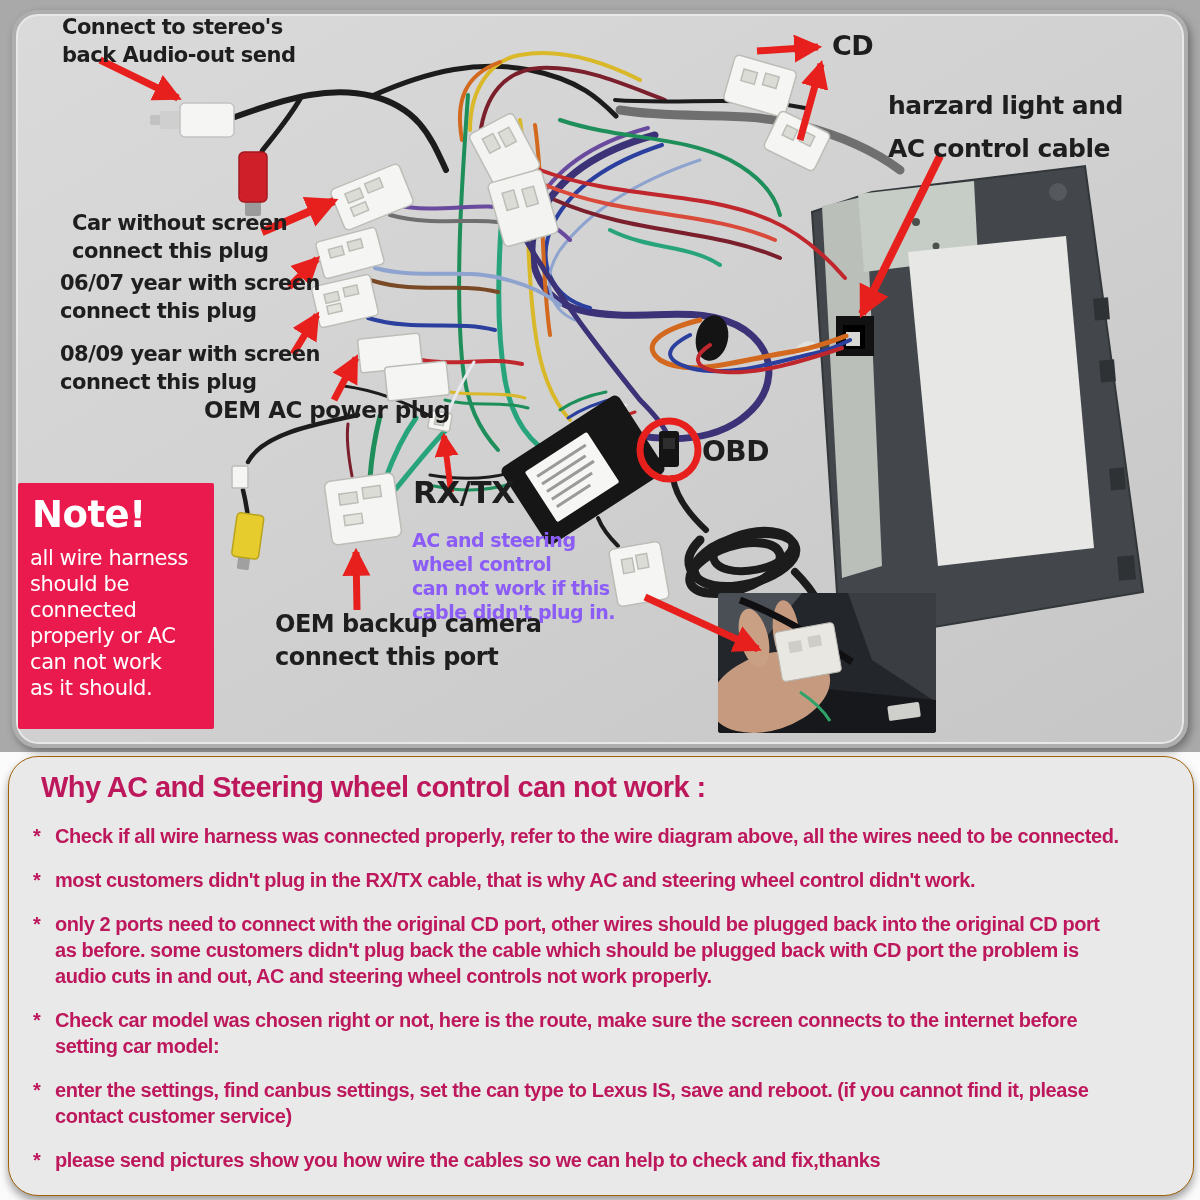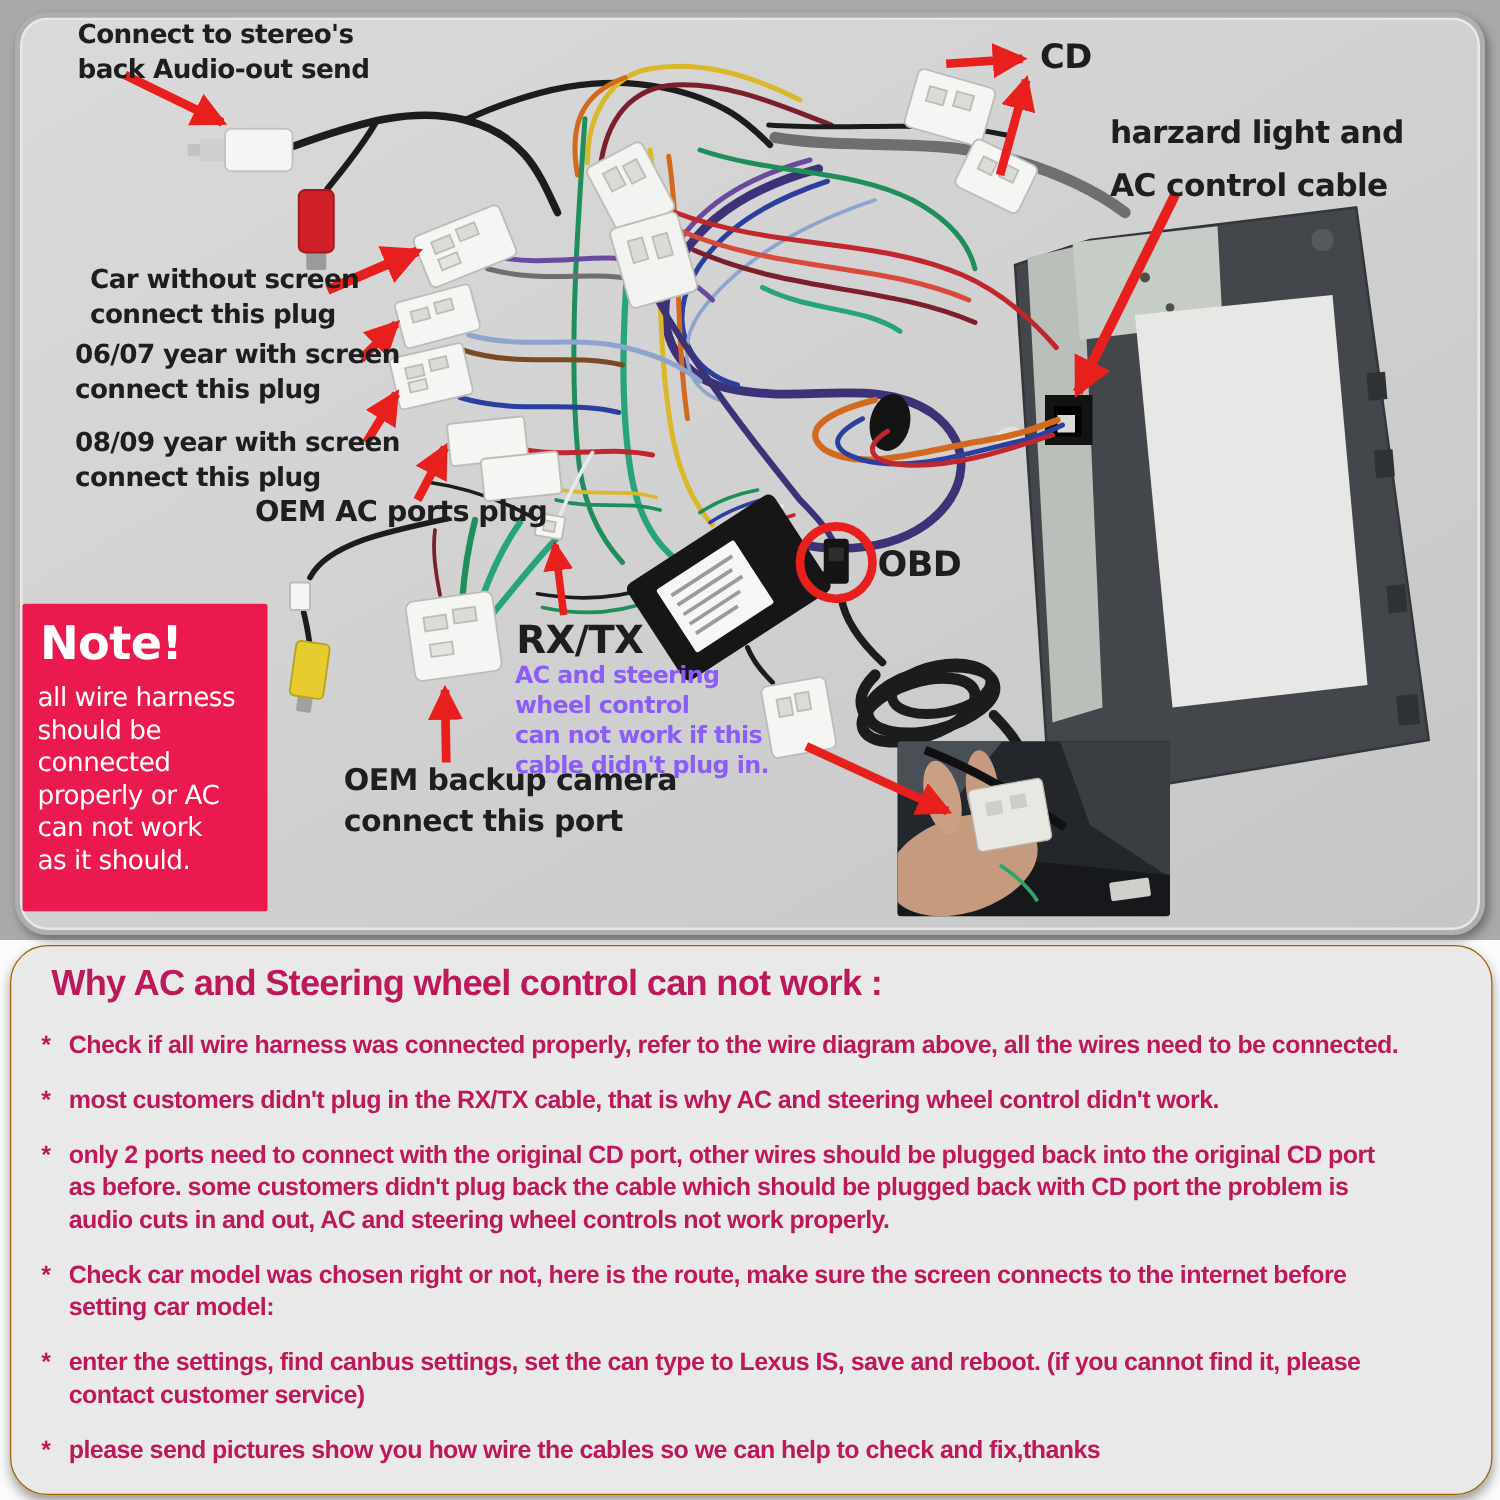--- a/index.html
+++ b/index.html
@@ -274,22 +274,22 @@
 back Audio-out send</div>
   <div class="lbl" style="left:832px;top:28px;font-size:27px;">CD</div>
   <div class="lbl" style="left:888px;top:84px;font-size:25px;line-height:43px;">harzard light and
 AC control cable</div>
   <div class="lbl" style="left:72px;top:210px;font-size:21px;">Car without screen
 connect this plug</div>
   <div class="lbl" style="left:60px;top:270px;font-size:21px;">06/07 year with screen
 connect this plug</div>
   <div class="lbl" style="left:60px;top:341px;font-size:21px;">08/09 year with screen
 connect this plug</div>
-  <div class="lbl" style="left:204px;top:395px;font-size:23px;">OEM AC ports plug</div>
-  <div class="lbl" style="left:413px;top:492px;font-size:31px;font-weight:600;">RX/TX</div>
+  <div class="lbl" style="left:204px;top:395px;font-size:23px;">OEM AC power plug</div>
+  <div class="lbl" style="left:413px;top:472px;font-size:31px;font-weight:600;">RX/TX</div>
   <div class="lbl red" style="left:412px;top:528px;font-size:19px;line-height:24px;font-weight:700;">AC and steering
 wheel control
 can not work if this
 cable didn't plug in.</div>
   <div class="lbl" style="left:702px;top:434px;font-size:28px;">OBD</div>
   <div class="lbl" style="left:275px;top:608px;font-size:24px;line-height:33px;">OEM backup camera
 connect this port</div>
 
   <div class="note-box">
     <div class="note-title">Note!</div>

